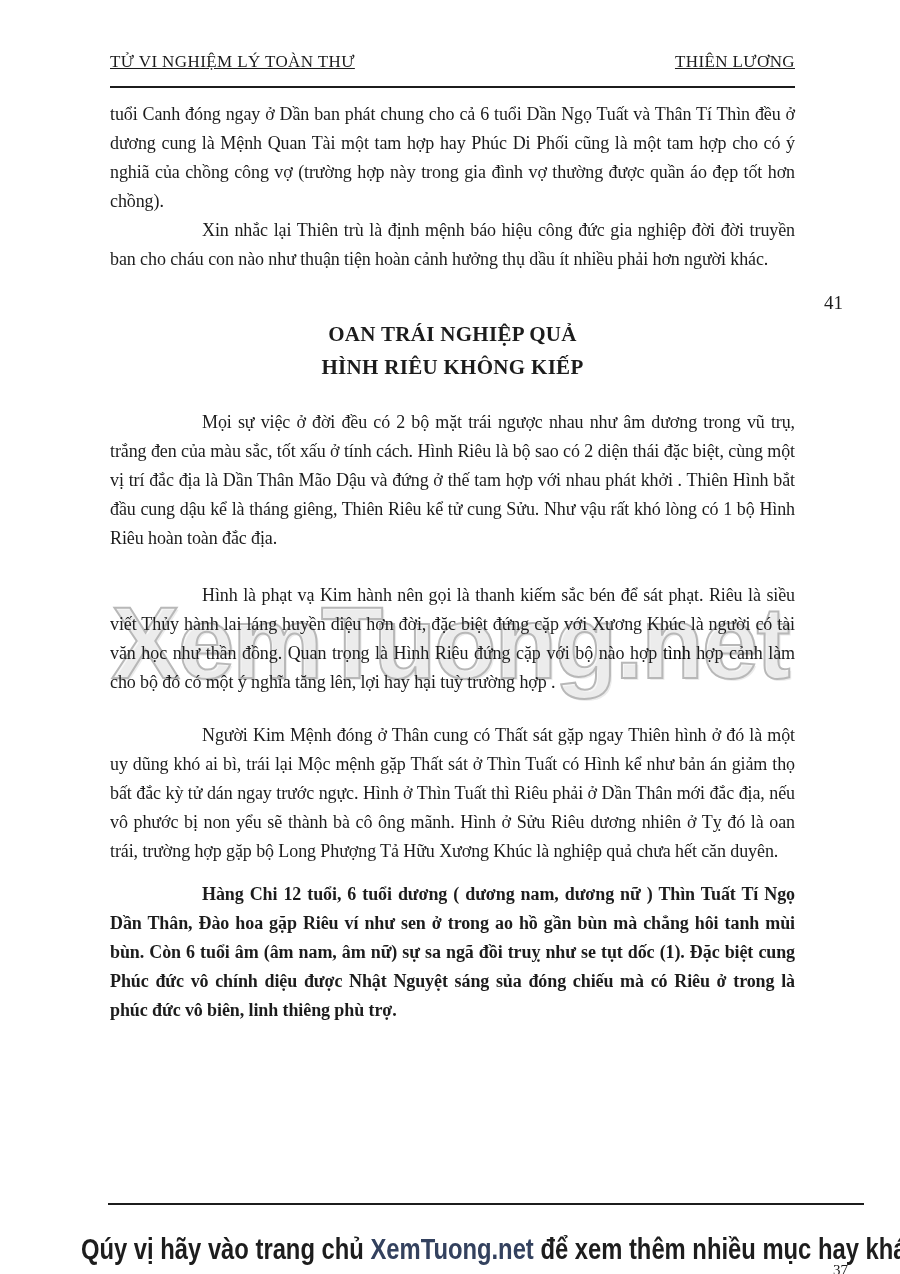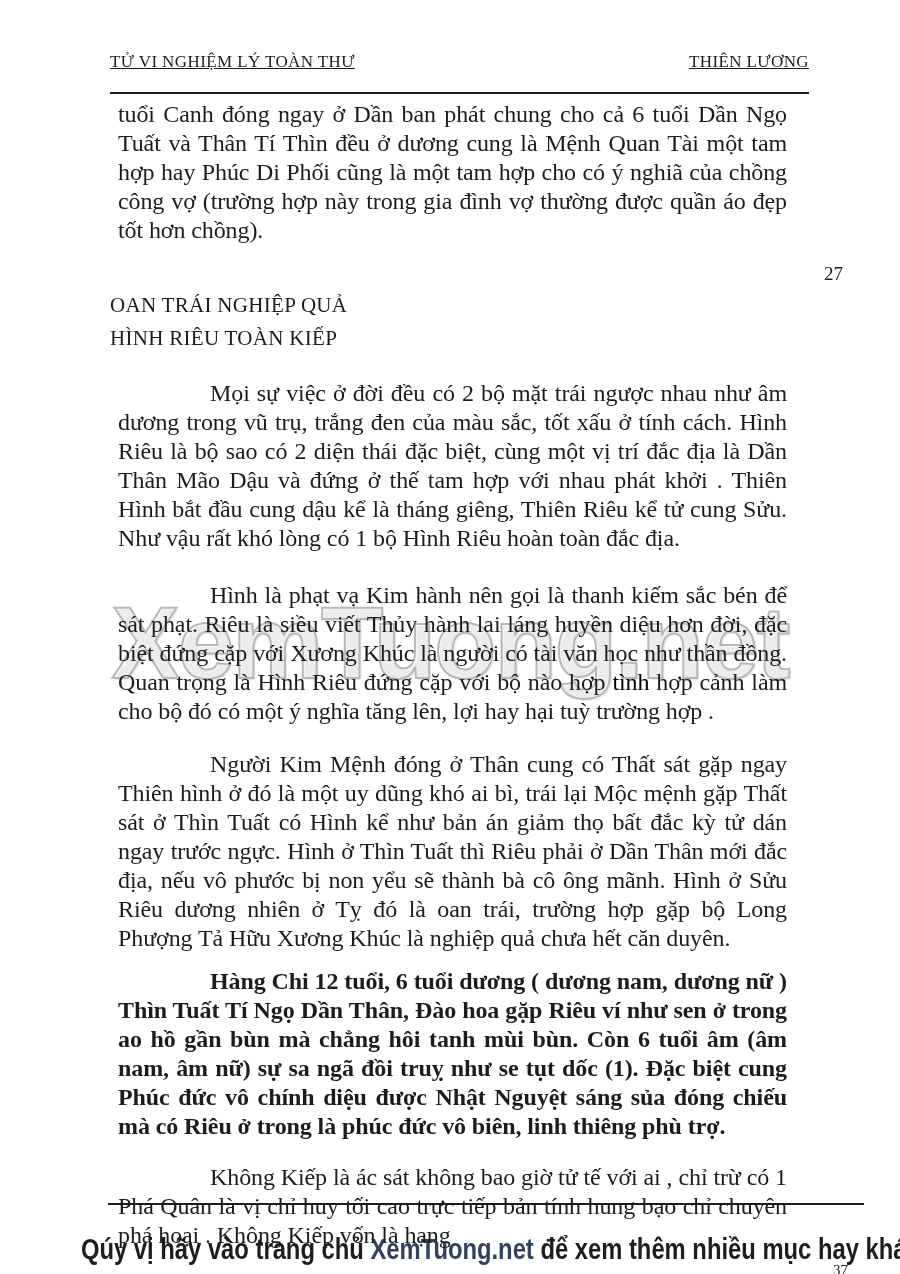--- a/index.html
+++ b/index.html
@@ -6,52 +6,53 @@
   .page{
     position:relative;
     width:900px;height:1274px;
     background:#ffffff;
     overflow:hidden;
     font-family:"Liberation Serif","DejaVu Serif",serif;
     color:#1c1c1c;
   }
   
   .header{
-    position:absolute;top:52px;left:110px;right:91px;
+    position:absolute;top:52px;left:110px;right:105px;
     display:flex;justify-content:space-between;align-items:flex-end;
     border-bottom:2px solid #1c1c1c;
-    padding-bottom:20px;
+    padding-bottom:14px;
     font-size:17px;letter-spacing:.4px;
   }
   .header span{text-decoration:underline;white-space:nowrap;}
   
   .bodytext{
     position:absolute;top:78px;left:110px;right:105px;
   }
   .bodytext p{
-    margin:8px;
-    font-size:24px;line-height:29px;
+    margin:0;
+    font-size:18px;line-height:29px;
     text-align:justify;
     letter-spacing:-0.1px;
   }
   .indent{text-indent:92px;}
   .mt-p1{margin-top:22px !important;}
   .mt-std{margin-top:26px !important;}
   .mt-p4{margin-top:28px !important;}
   .mt-p5{margin-top:24px !important;}
   .mt-p6{margin-top:14px !important;font-weight:bold;}
   .mt-p7{margin-top:22px !important;}
   .chapter-num{
     margin:16px -48px 0 0;
     text-align:right;
     font-size:19px;line-height:26px;
   }
   .section-heading{
     margin:4px 0 0 0;
-    font-weight:normal;
+    text-align:center;
+    font-weight:bold;
     font-size:21px;line-height:29px;
     letter-spacing:.3px;
   }
   .red-word{color:#000000;}
   
   .watermark{
     position:absolute;top:578px;left:50px;width:800px;height:130px;
     display:flex;align-items:center;justify-content:center;
     font-family:"Liberation Sans","DejaVu Sans",sans-serif;
     font-weight:bold;font-size:102px;letter-spacing:-2px;
@@ -93,33 +94,33 @@
 
   <div class="watermark">XemTuong.net</div>
 
   <div class="header">
     <span>TỬ VI NGHIỆM LÝ TOÀN THƯ</span>
     <span>THIÊN LƯƠNG</span>
   </div>
 
   <div class="bodytext">
     <p class="mt-p1">tuổi Canh đóng ngay ở Dần ban phát chung cho cả 6 tuổi Dần Ngọ Tuất và Thân Tí Thìn đều ở dương cung là Mệnh Quan Tài một tam hợp hay Phúc Di Phối cũng là một tam hợp cho có ý nghiã của chồng công vợ (trường hợp này trong gia đình vợ thường được quần áo đẹp tốt hơn chồng).</p>
+    <p class="indent">Xin nhắc lại Thiên trù là định mệnh báo hiệu công đức gia nghiệp đời đời truyền ban cho cháu con nào như thuận tiện hoàn cảnh hưởng thụ dầu ít nhiều phải hơn người khác.</p>
 
-    <div class="chapter-num">27</div>
+    <div class="chapter-num">41</div>
 
     <div class="section-heading">OAN TRÁI NGHIỆP QUẢ</div>
-    <div class="section-heading">HÌNH RIÊU TOÀN KIẾP</div>
+    <div class="section-heading">HÌNH RIÊU KHÔNG KIẾP</div>
 
     <p class="indent mt-std">Mọi sự việc ở đời đều có 2 bộ mặt trái ngược nhau như âm dương trong vũ trụ, trắng đen của màu sắc, tốt xấu ở tính cách. Hình Riêu là bộ sao có 2 diện thái đặc biệt, cùng một vị trí đắc địa là Dần Thân Mão Dậu và đứng ở thế tam hợp với nhau phát khởi . Thiên Hình bắt đầu cung dậu kể là tháng giêng, Thiên Riêu kể tử cung Sửu. Như vậu rất khó lòng có 1 bộ Hình Riêu hoàn toàn đắc địa.</p>
 
     <p class="indent mt-p4"><span>Hình là phạt vạ Kim hành nên gọi là thanh kiếm sắc bén để sát phạt. Riêu là siều viết Thủy hành lai láng huyền diệu hơn đời,  đặc biệt đứng cặp với Xương Khúc là người có tài văn học như thần đồng. Quan trọng là Hình Riêu đứng cặp với bộ nào hợp </span><span class="red-word">tình</span><span> hợp cảnh làm cho bộ đó có một ý nghĩa tăng lên, lợi hay hại tuỳ trường hợp .</span></p>
 
     <p class="indent mt-p5">Người Kim Mệnh đóng ở Thân cung có Thất sát gặp ngay Thiên hình ở đó là một uy dũng khó ai bì, trái lại Mộc mệnh gặp Thất sát ở Thìn Tuất có Hình kể như bản án giảm thọ bất đắc kỳ tử dán ngay trước ngực. Hình ở Thìn Tuất thì Riêu phải ở Dần Thân mới đắc địa, nếu vô phước bị non yểu sẽ thành bà cô ông mãnh. Hình ở Sửu Riêu dương nhiên ở Tỵ đó là oan trái, trường hợp gặp bộ Long Phượng Tả Hữu Xương Khúc là nghiệp quả chưa hết căn duyên.</p>
     <p class="indent mt-p6">Hàng Chi 12 tuổi, 6 tuổi dương ( dương nam, dương nữ ) Thìn Tuất Tí Ngọ Dần Thân, Đào hoa gặp Riêu ví như sen ở trong ao hồ gần bùn mà chẳng hôi tanh mùi bùn. Còn 6 tuổi âm (âm nam, âm nữ)  sự sa ngã đồi truỵ như se tụt dốc (1). Đặc biệt cung Phúc đức vô chính diệu được Nhật Nguyệt sáng sủa đóng chiếu mà có Riêu ở trong là phúc đức vô biên, linh thiêng phù trợ.</p>
-    <p class="indent mt-p7">Không Kiếp là ác sát không bao giờ tử tế với ai , chỉ trừ có 1 Phá Quân là vị chỉ huy tối cao trực tiếp bản tính hung bạo chỉ chuyên phá hoại . Không Kiếp vốn là hạng</p>
   </div>
 
   <div class="footer-rule"></div>
   <div class="page-num">37</div>
 
   <div class="footer-line">
     <span>Qúy vị hãy vào trang chủ </span><a href="#" class="footer-link">XemTuong.net</a><span> để xem thêm nhiều mục hay khác</span>
   </div>
 
 </div>

